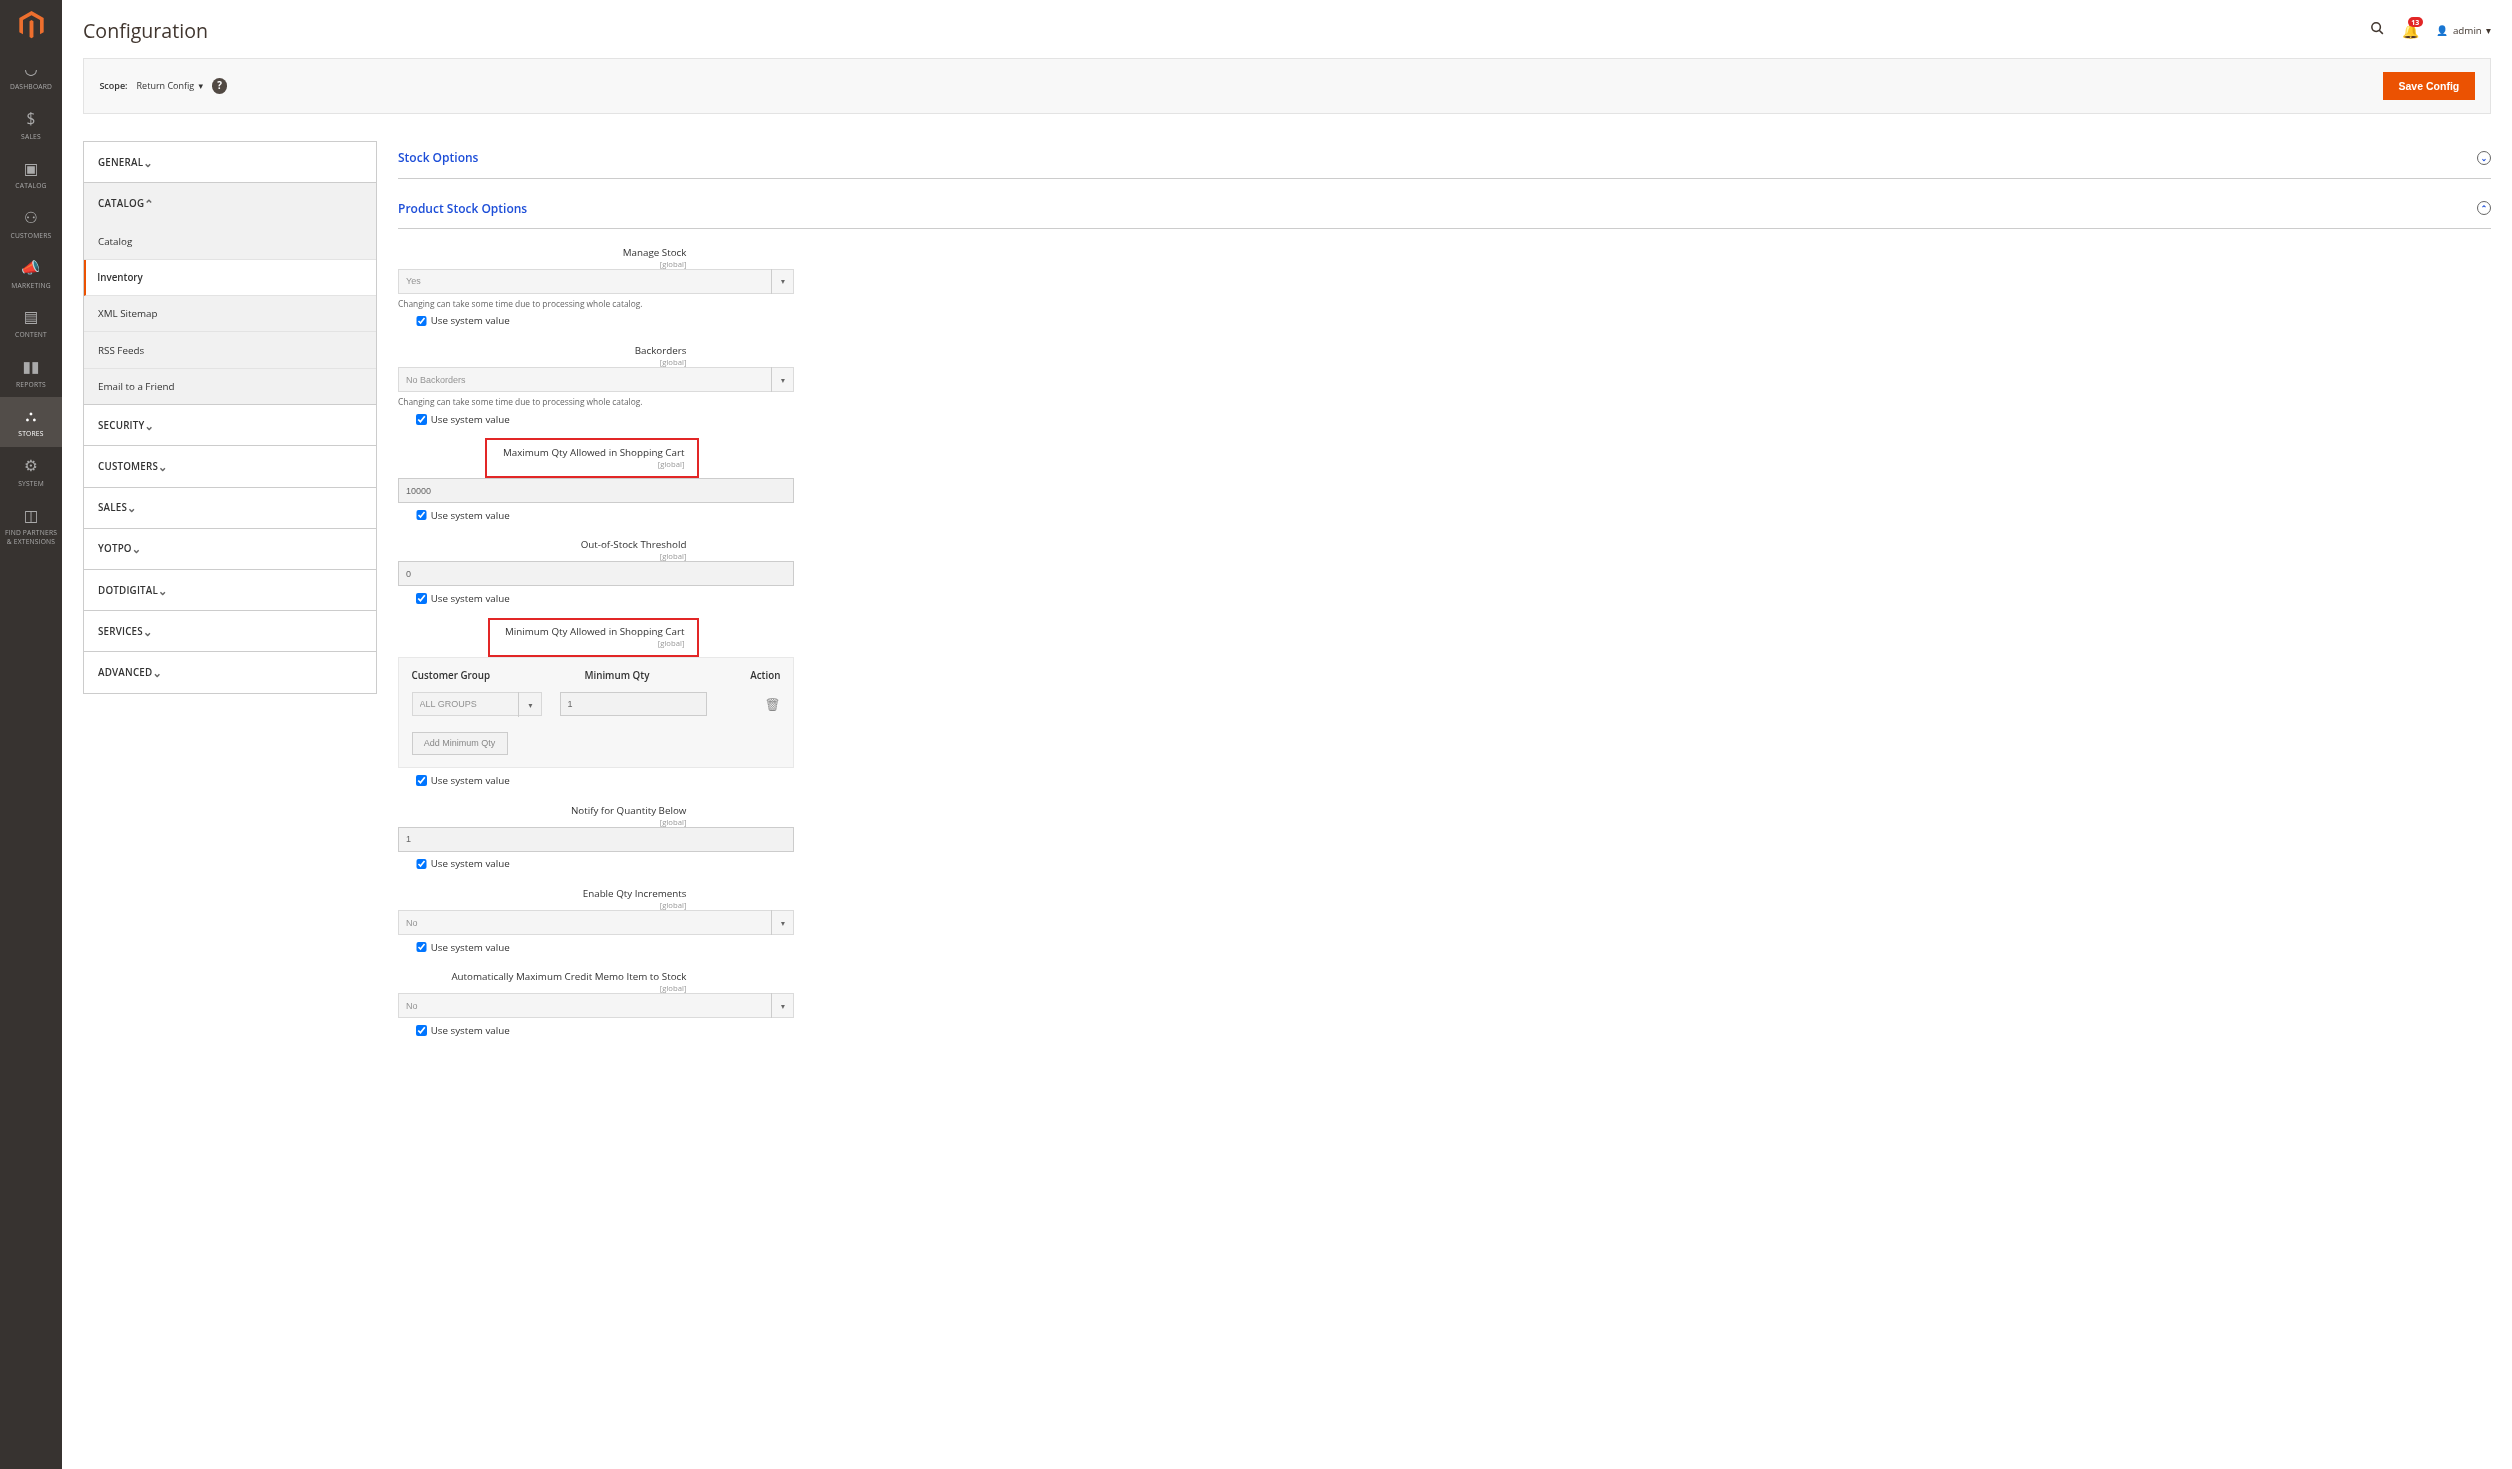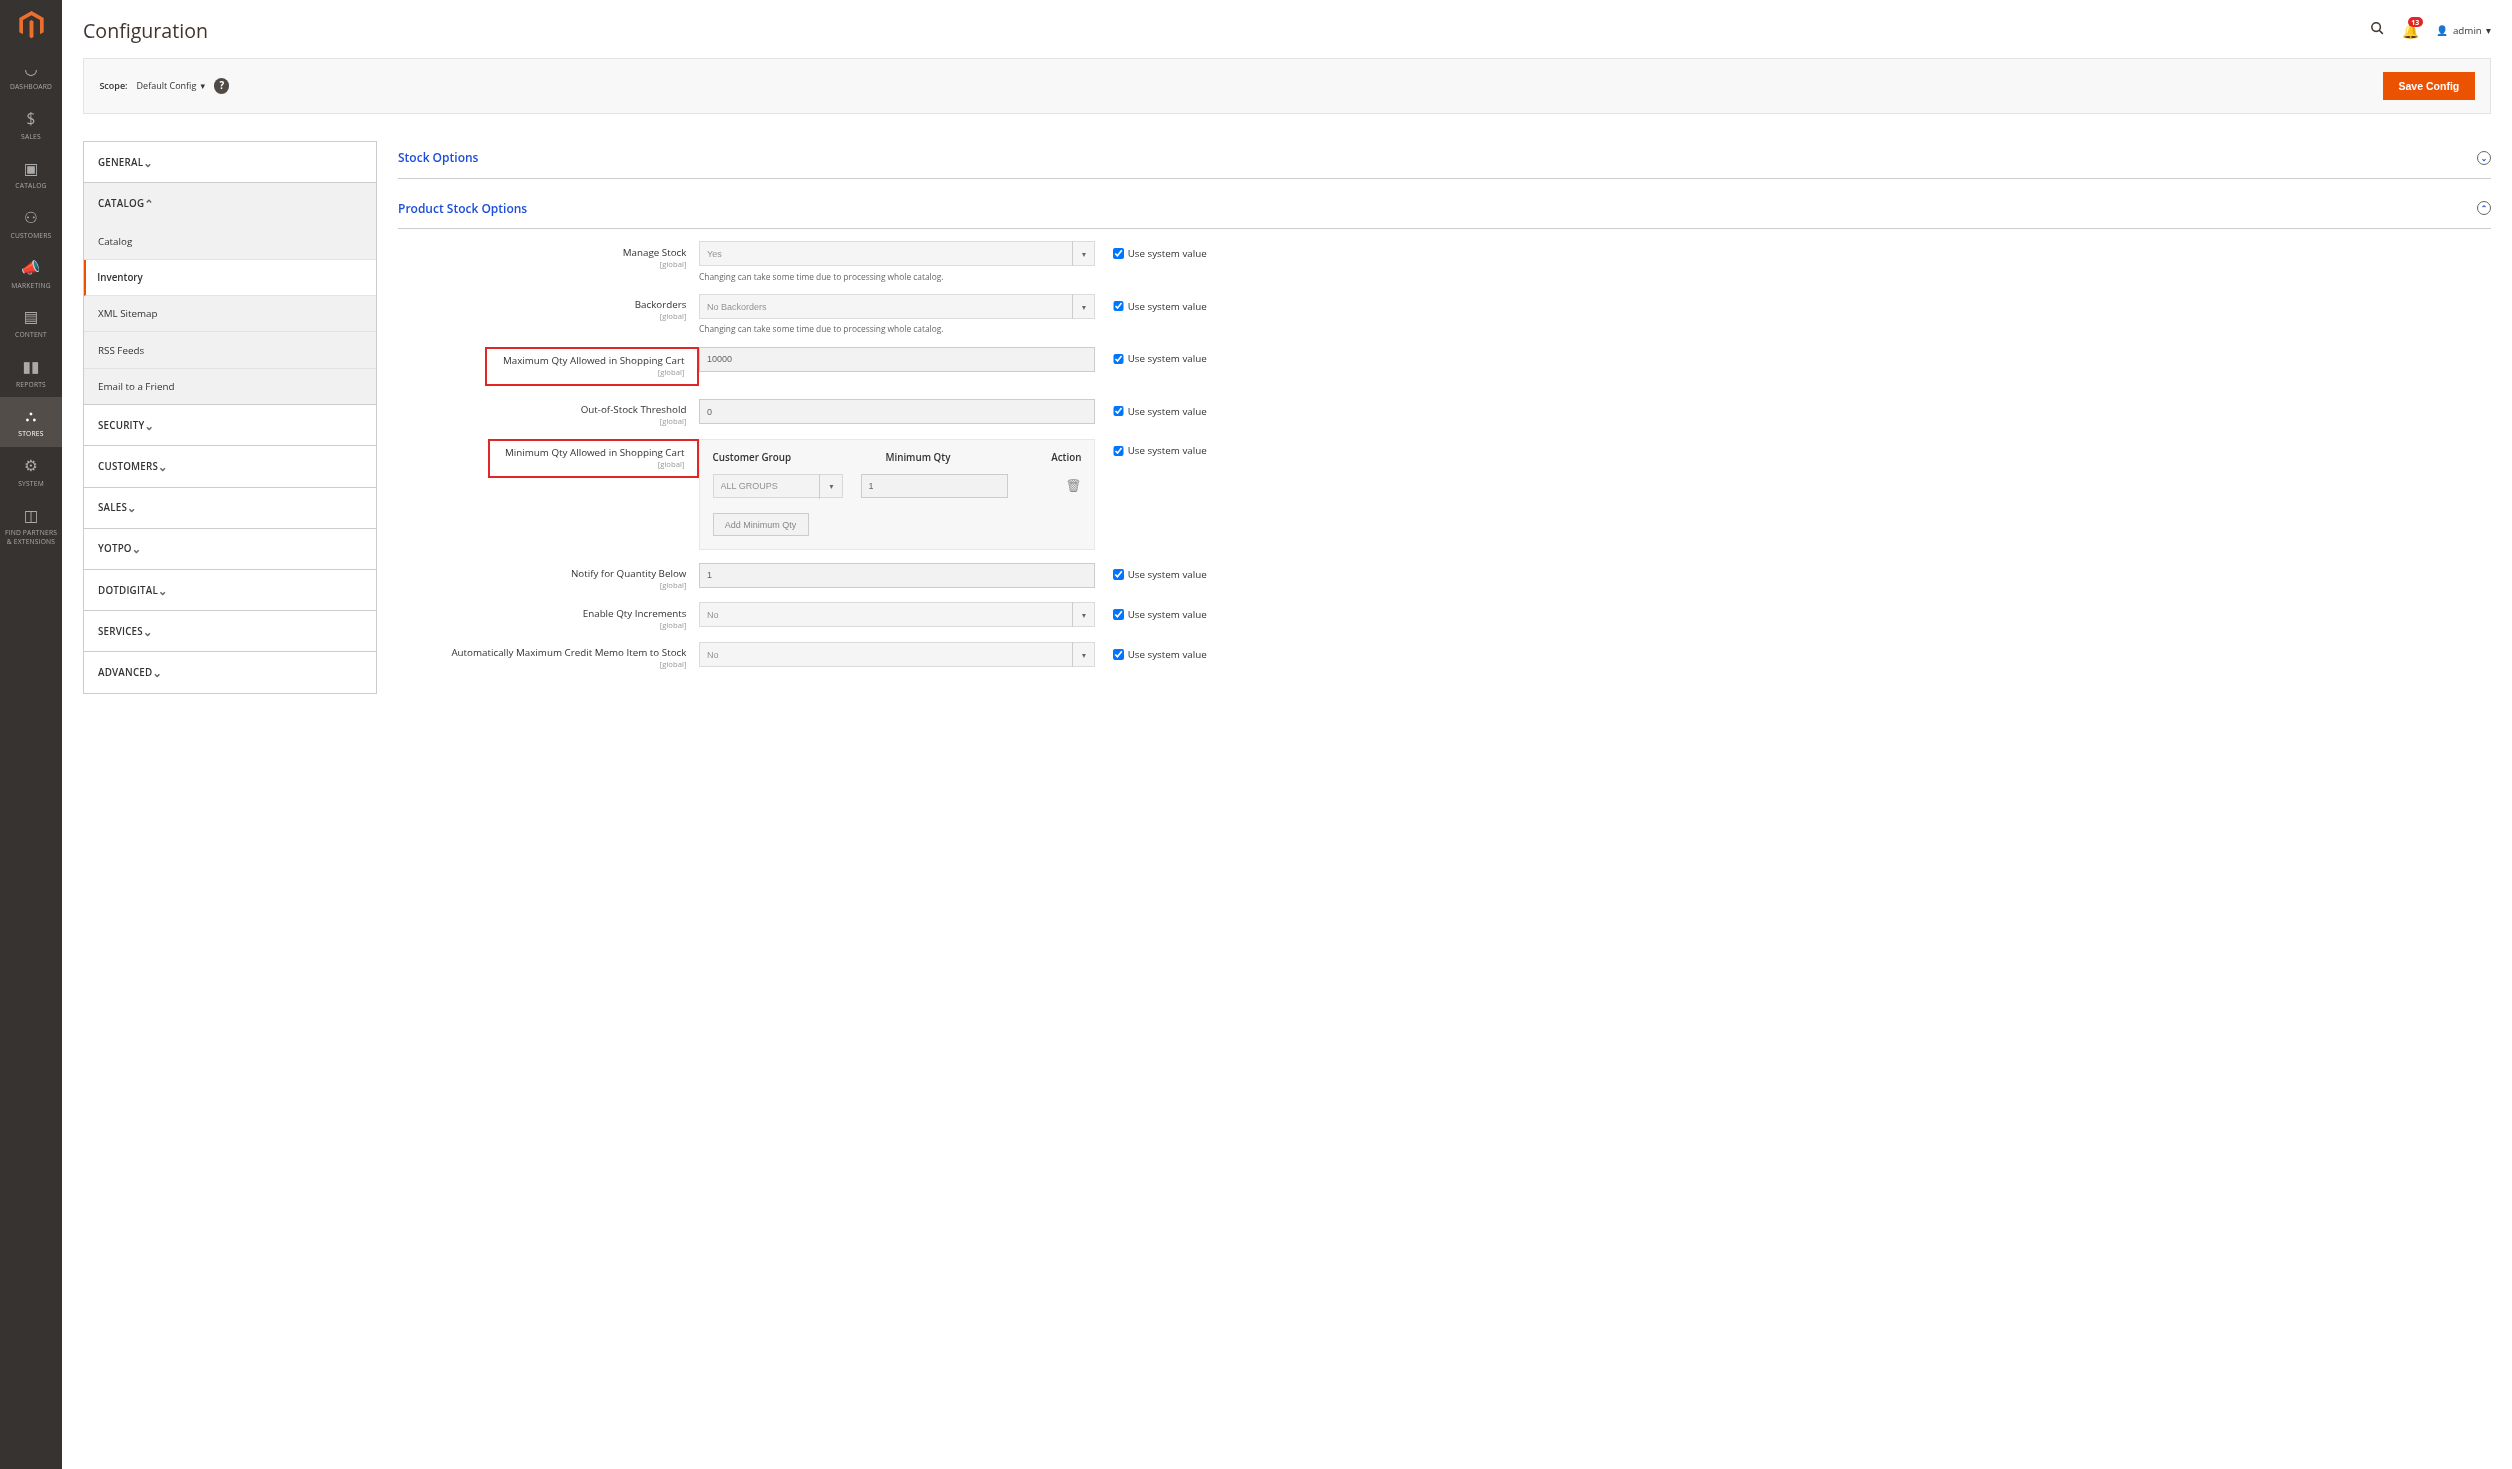--- a/index.html
+++ b/index.html
@@ -36,21 +36,21 @@
 .nav-section .chevron { font-size: 11.2px; color: #666; }
 .nav-subsection { background: #f1f1f1; border-left: 0.7px solid #ccc; border-right: 0.7px solid #ccc; }
 .nav-sub-item { padding: 11.2px 14px; font-size: 9.8px; color: #333; cursor: pointer; border-bottom: 0.7px solid #e3e3e3; }
 .nav-sub-item.active { background: #fff; border-left: 2.8px solid #eb5202; padding-left: 11.2px; font-weight: 600; }
 
 .config-body { flex: 1; }
 .section-header { padding: 8.4px 0 11.2px 0; border-bottom: 0.7px solid #ccc; display: flex; align-items: center; justify-content: space-between; font-size: 12px; font-weight: 600; color: #1d4ed8; cursor: pointer; margin-bottom: 12.6px; }
 .section-header .expand-icon { width: 14px; height: 14px; border: 0.7px solid #666; border-radius: 50%; display: flex; align-items: center; justify-content: center; font-size: 7.7px; }
 .note { font-size: 9.5px; color: #333; margin-bottom: 18px; }
 
-.field-row { display: flex; align-items: flex-start; margin-bottom: 12.6px; }
+.field-row { display: flex; align-items: flex-start; margin-bottom: 12.6px; flex-direction: column; }
 .field-label-col { width: 301px; flex-shrink: 0; text-align: right; padding-right: 12.6px; padding-top: 4.2px; }
 .field-label { font-size: 9.8px; color: #333; }
 .field-scope { font-size: 7.7px; color: #999; }
 .field-input-col { width: 396px; flex-shrink: 0; }
 .field-check-col { padding-left: 18px; padding-top: 5.6px; display: flex; align-items: center; gap: 4.2px; }
 .field-input-col select, .field-input-col input[type=text] { width: 100%; height: 25px; padding: 0 7px; border: 0.7px solid #ccc; background: #f2f2f2; font-size: 9px; color: #666; }
 .field-input-col select { appearance: none; background: #f2f2f2; }
 .select-wrap { position: relative; }
 .select-wrap::after { content: '▾'; position: absolute; right: 0; top: 0; width: 22.4px; height: 25px; border-left: 0.7px solid #ccc; display: flex; align-items: center; justify-content: center; color: #666; pointer-events: none; font-size: 7.7px; }
 .field-help { font-size: 8.4px; color: #666; margin-top: 4.2px; }
@@ -138,21 +138,21 @@
           <span>admin</span>
           <span>▾</span>
         </span>
     </div>
   </div>
 
   <div class="toolbar">
     <div class="scope-row">
       <span class="scope-label">Scope:</span>
       <span class="scope-select">
-          <span>Default Config</span> 
+          <span>Return Config</span> 
           <span>▾</span>
         </span>
       <span class="help-icon">?</span>
     </div>
     <button class="save-btn">Save Config</button>
   </div>
 
   <div class="content-row">
     <div class="config-nav">
       <div class="nav-section">

